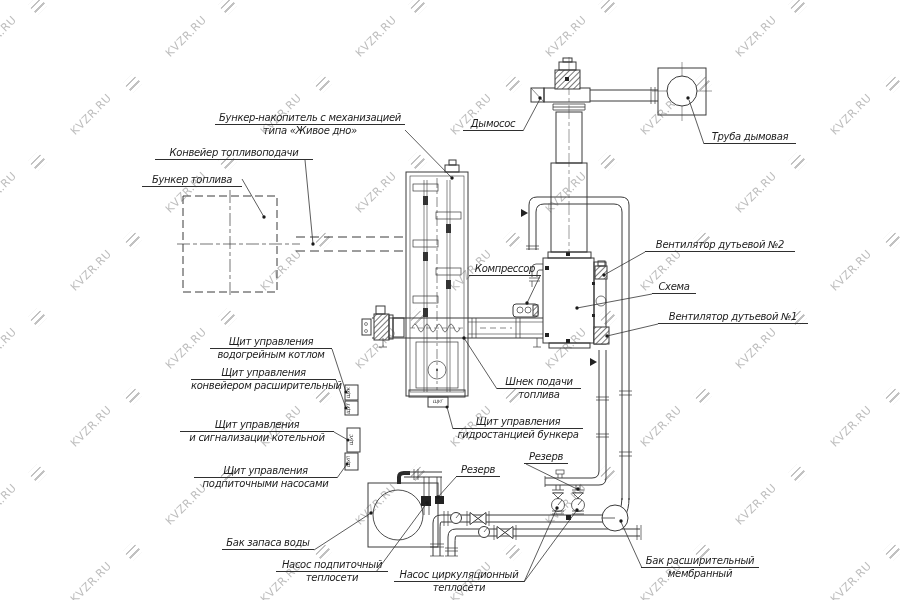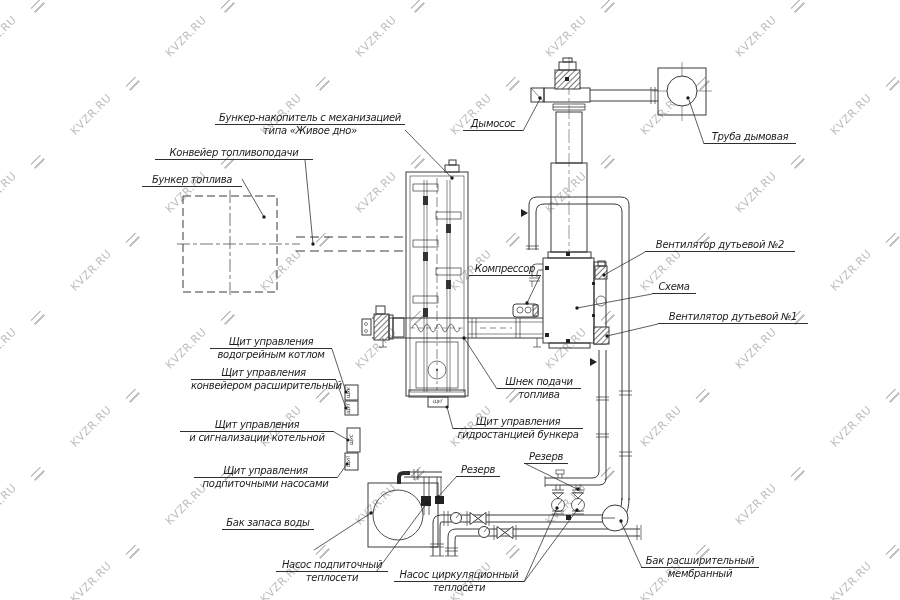--- a/index.html
+++ b/index.html
@@ -419,21 +419,21 @@
   <div class="lbl" style="left:194px;top:465px;width:143px;">
     <span class="l1">Щит управления</span>
     <span class="l2">подпиточными насосами</span>
   </div>
   <div class="lbl" style="left:456px;top:464px;width:44px;">
     <span class="l1">Резерв</span>
   </div>
   <div class="lbl" style="left:524px;top:451px;width:44px;">
     <span class="l1">Резерв</span>
   </div>
-  <div class="lbl" style="left:222px;top:517px;width:92px;">
+  <div class="lbl" style="left:222px;top:537px;width:92px;">
     <span class="l1">Бак запаса воды</span>
   </div>
   <div class="lbl" style="left:264px;top:559px;width:112px;margin-left:12px;">
     <span class="l1">Насос подпиточный</span>
     <span class="l2">теплосети</span>
   </div>
   <div class="lbl" style="left:394px;top:569px;width:130px;">
     <span class="l1">Насос циркуляционный</span>
     <span class="l2">теплосети</span>
   </div>

